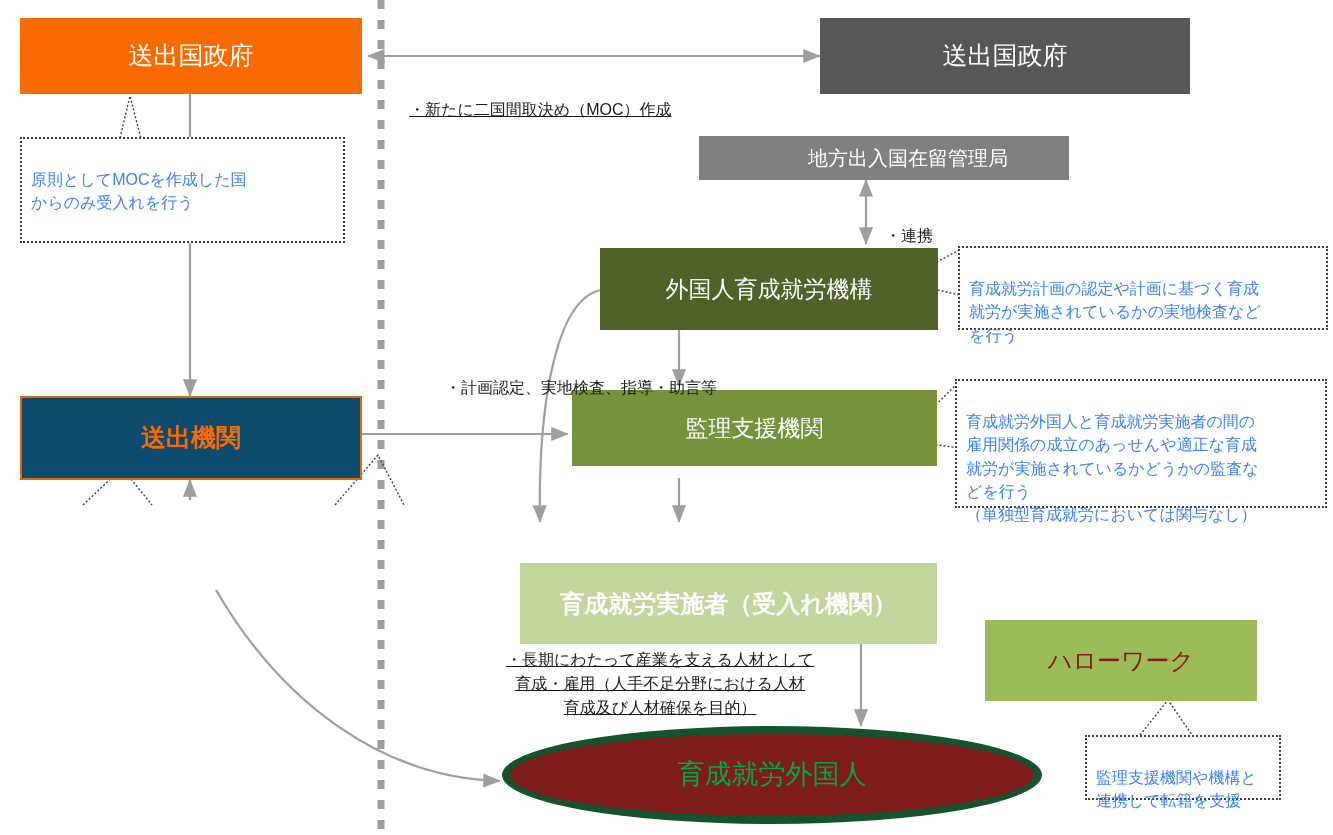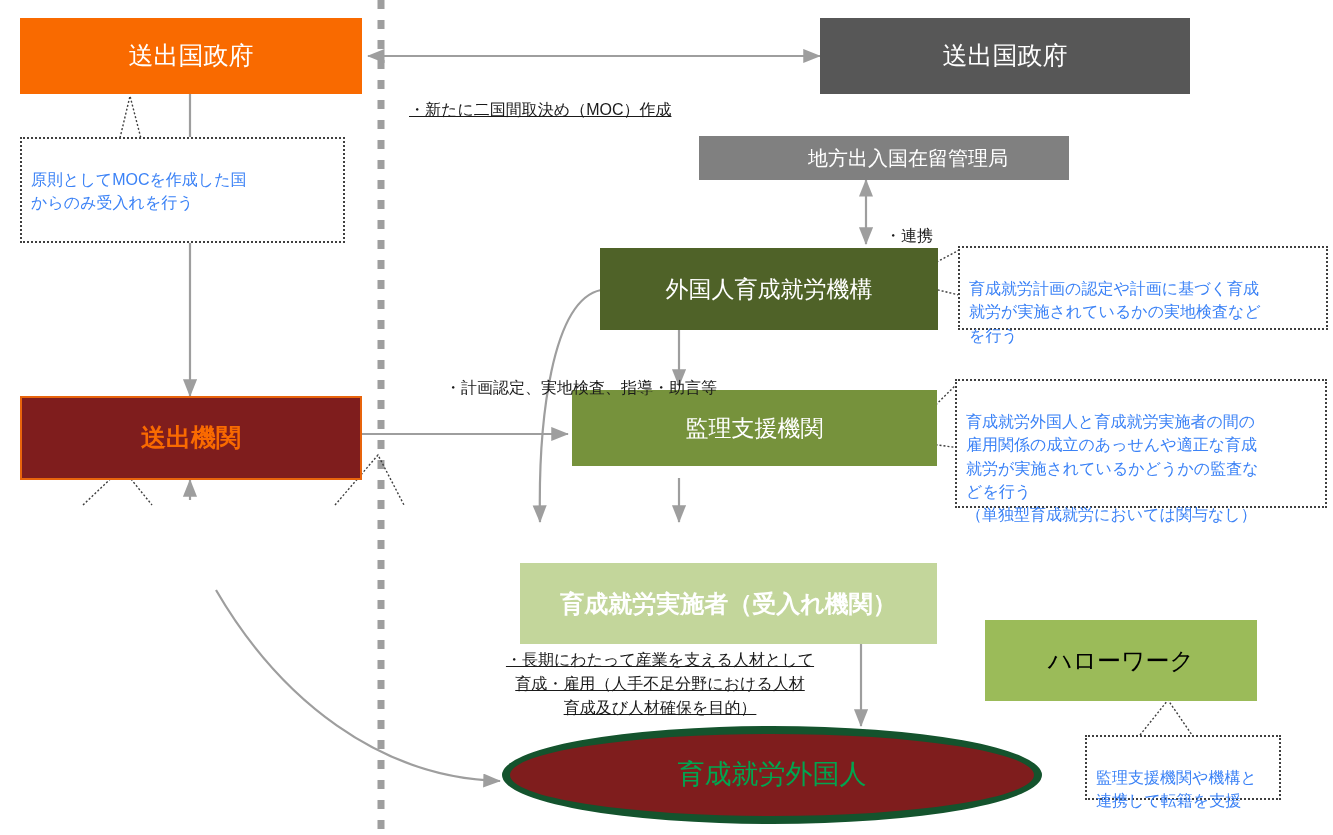--- a/index.html
+++ b/index.html
@@ -33,21 +33,21 @@
     text-align: center;
     box-sizing: border-box;
     line-height: 1.25;
   }
   .node-orange {
     background: #F96A00;
     color: #ffffff;
     font-size: 25px;
   }
   .node-orange-outline {
-    background: #7f1d1d;
+    background: #0c4a6e;
     border: 2px solid #E8640C;
     color: #F96A00;
     font-size: 25px;
     font-weight: bold;
   }
   .node-darkgray {
     background: #575757;
     color: #ffffff;
     font-size: 25px;
   }
@@ -69,21 +69,21 @@
   }
   .node-lightgreen {
     background: #C3D69B;
     color: #ffffff;
     font-size: 24px;
     font-weight: bold;
     margin-top: 36px;
   }
   .node-yellowgreen {
     background: #9BBB59;
-    color: #000000;
+    color: #7f1d1d;
     font-size: 24px;
   }
   .node-ellipse {
     background: #7f1d1d;
     border: 8px solid #14532d;
     border-radius: 50%;
     color: #00A650;
     font-size: 27px;
     font-weight: normal;
   }

